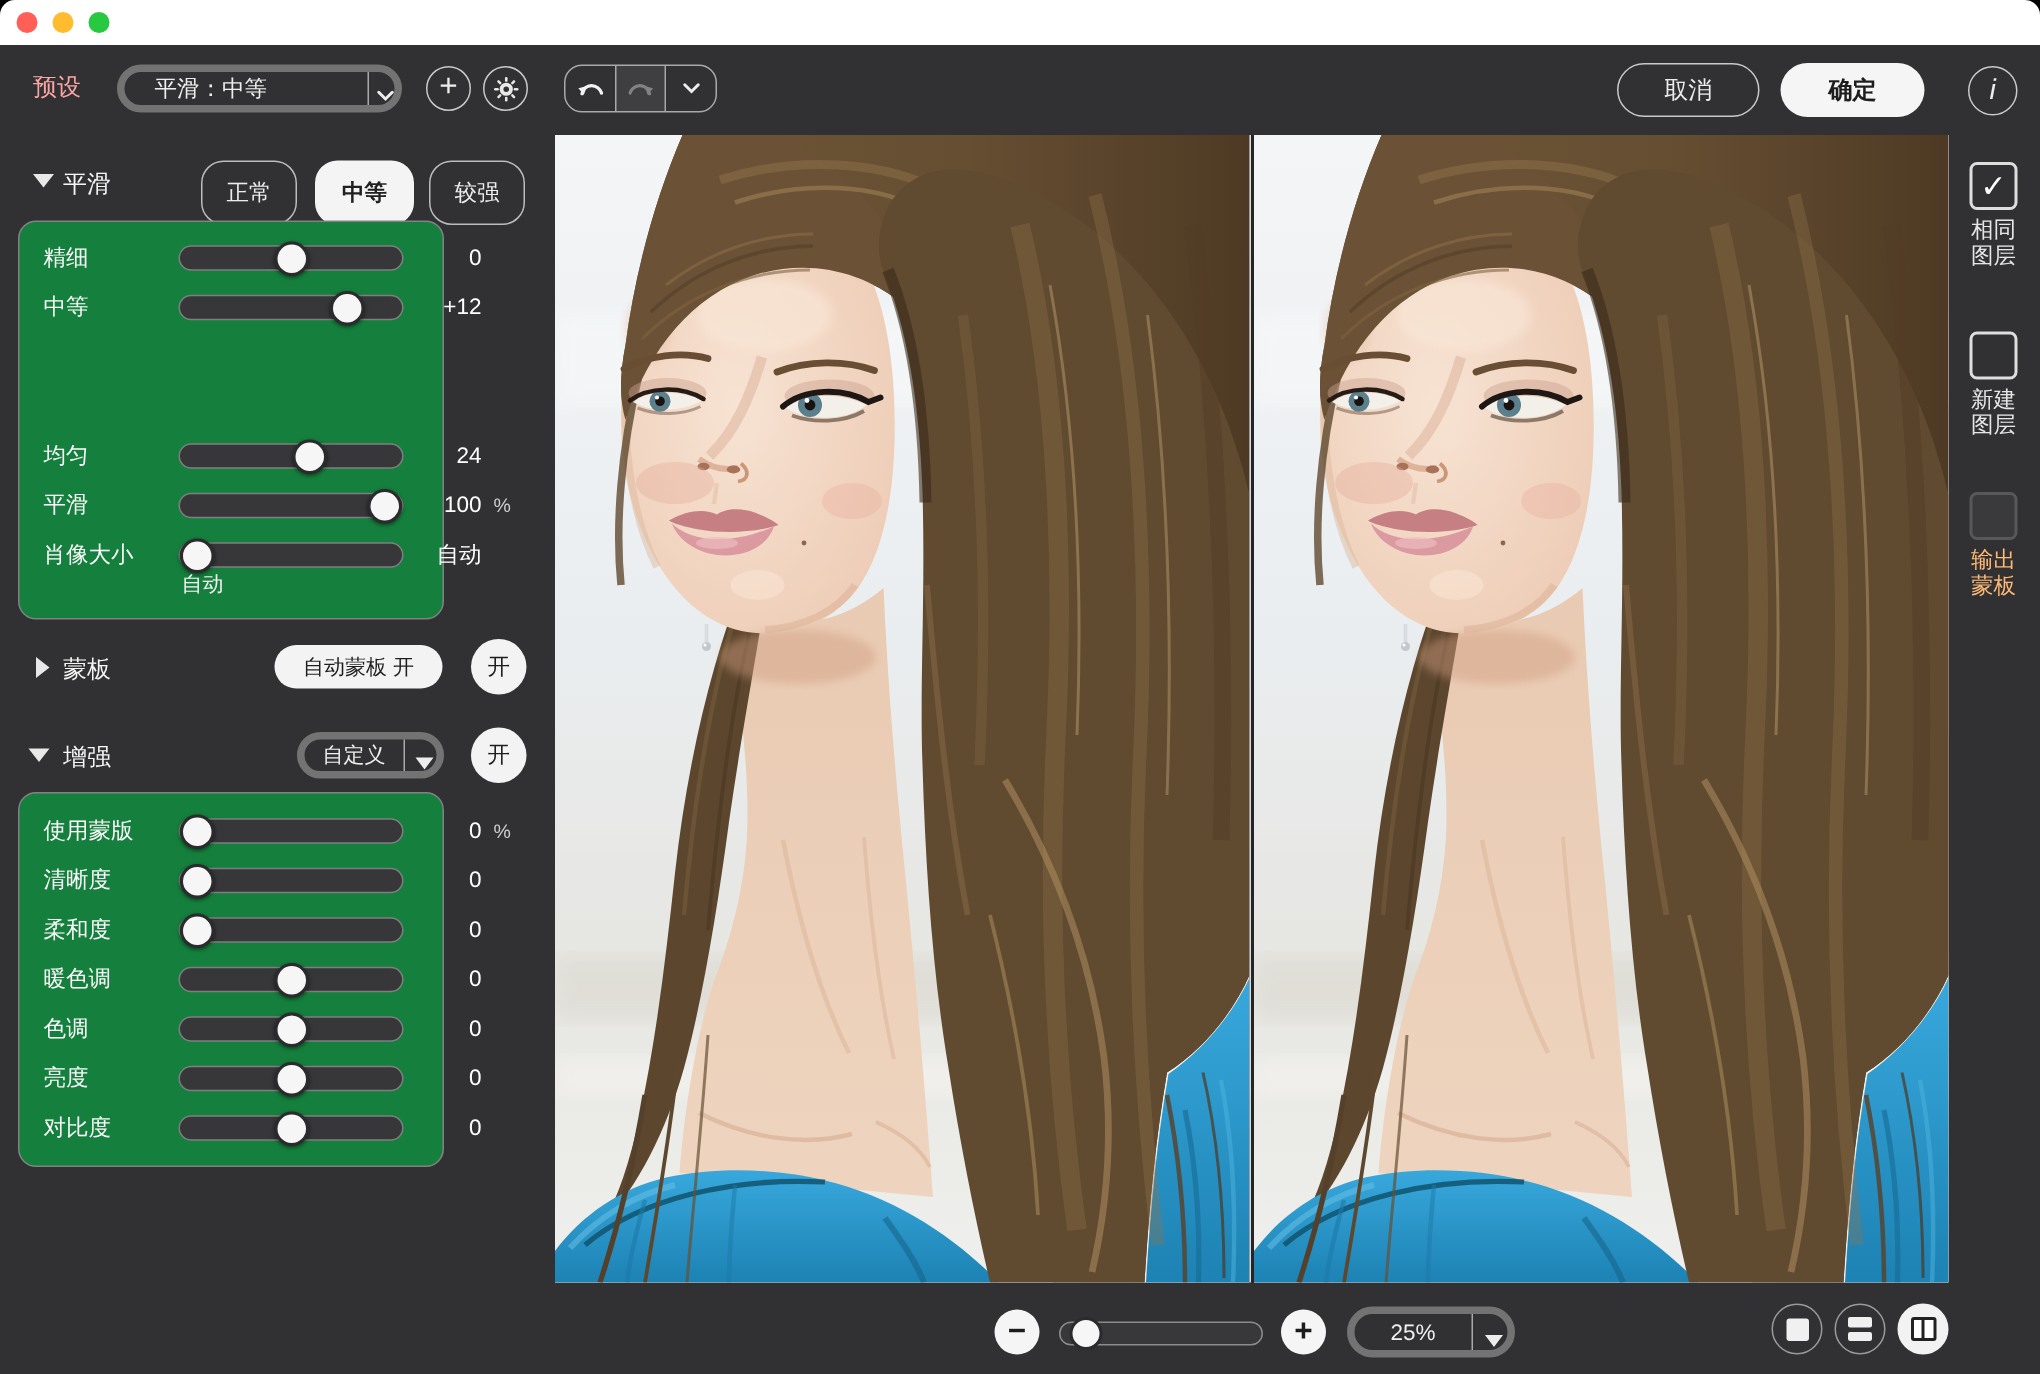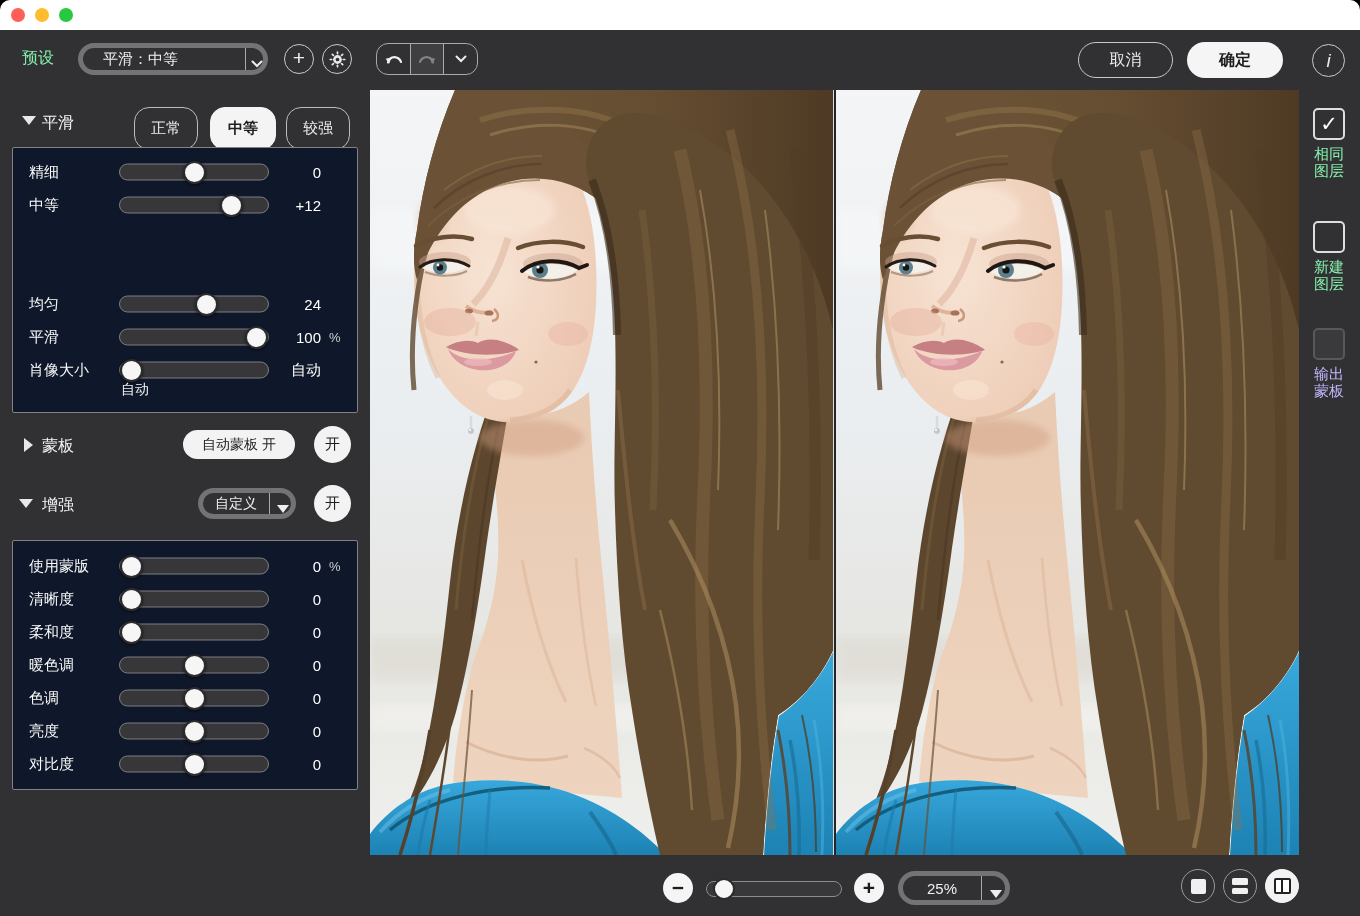--- a/index.html
+++ b/index.html
@@ -2,21 +2,21 @@
 <html><head>
 <meta charset="utf-8">
 <style>
   html,body{margin:0;padding:0;background:#000;}
   *{font-family:"Liberation Sans","DejaVu Sans",sans-serif;}
   .window{position:relative;width:1360px;height:916px;background:#313134;border-radius:10px 10px 0 0;overflow:hidden;margin:0 auto;}
   
   .titlebar{position:absolute;top:0;left:0;width:100%;height:30px;background:#ffffff;}
   .tdot{position:absolute;top:8px;width:14px;height:14px;border-radius:50%;}
   
-  .lbl-preset{position:absolute;left:22px;top:48px;font-size:16px;color:#86efac;}
+  .lbl-preset{position:absolute;left:22px;top:48px;font-size:16px;color:#fca5a5;}
   .pill{box-sizing:border-box;border:5px solid #737373;border-radius:16px;position:absolute;display:flex;align-items:center;color:#efefef;}
   .preset-dd{left:78px;top:43px;width:190px;height:32px;}
   .preset-dd .txt{position:absolute;left:20px;font-size:15px;white-space:nowrap;}
   .dd-div{position:absolute;top:0;bottom:0;width:1px;background:#a9a9ab;}
   .preset-dd .dd-div{left:162px;}
   .preset-dd .chev{position:absolute;left:168px;top:12px;}
   .circle-btn{box-sizing:border-box;position:absolute;border:1.5px solid #c9c9cb;border-radius:50%;display:flex;align-items:center;justify-content:center;color:#ececec;background:transparent;}
   .plus-btn{left:284px;top:44px;width:30px;height:30px;font-size:21px;font-weight:500;padding-bottom:2px;}
   .gear-btn{left:322px;top:44px;width:30px;height:30px;color:#e8e8e8;}
   .undo-group{position:absolute;left:376px;top:43px;width:102px;height:32px;border:1px solid #a9a9ab;border-radius:12px;box-sizing:border-box;display:flex;overflow:hidden;}
@@ -29,23 +29,23 @@
   .app-title{position:absolute;left:700px;top:42px;width:290px;text-align:center;font-size:27px;letter-spacing:3px;color:#f2f2f2;font-variant:small-caps;font-weight:500;}
   .cancel-btn{left:1078px;top:42px;width:95px;height:36px;border-radius:18px;border-width:1.5px;justify-content:center;font-size:16px;}
   .ok-btn{position:absolute;left:1187px;top:42px;width:96px;height:36px;border-radius:18px;background:#f5f5f5;color:#1d1d1d;display:flex;align-items:center;justify-content:center;font-size:16px;font-weight:700;}
   .info-btn{left:1312px;top:44px;width:33px;height:33px;font-family:"Liberation Serif","DejaVu Serif",serif;font-style:italic;font-size:19px;}
   
   .tri-down{width:0;height:0;border-left:7px solid transparent;border-right:7px solid transparent;border-top:9px solid #e8e8e8;position:absolute;}
   .tri-right{width:0;height:0;border-top:7px solid transparent;border-bottom:7px solid transparent;border-left:9px solid #e8e8e8;position:absolute;}
   .sec-label{position:absolute;font-size:16px;color:#f5f5f5;}
   .mode-btn{position:absolute;top:107px;height:43px;border:1.5px solid #bcbcbc;border-radius:15px;background:transparent;color:#ececec;font-size:15px;display:flex;align-items:center;justify-content:center;box-sizing:border-box;cursor:default;}
   .mode-btn.selected{background:#f4f4f4;color:#202020;border-color:#f4f4f4;font-weight:600;}
-  .panel{position:absolute;left:12px;width:346px;background:#0f172a;border:1px solid #828285;box-sizing:border-box;border-radius:2px;}
+  .panel{position:absolute;left:12px;width:284px;background:#15803d;border:1px solid #828285;box-sizing:border-box;border-radius:12px;}
   .panel-1{top:147px;height:266px;}
-  .panel-2{top:540px;height:250px;}
+  .panel-2{top:528px;height:250px;}
   .srow{position:absolute;left:0;width:344px;height:24px;}
   .srow .lbl{position:absolute;left:16px;top:50%;transform:translateY(-50%);font-size:15px;color:#fafafa;white-space:nowrap;}
   .srow .track{position:absolute;left:106px;top:50%;transform:translateY(-50%);width:150px;height:17px;border-radius:9px;background:#37373a;border:1px solid #7f7f82;box-sizing:border-box;}
   .srow .handle{position:absolute;top:50%;transform:translateY(-50%);width:23px;height:23px;border-radius:50%;background:#f6f6f6;border:2px solid #2b2b2d;box-sizing:border-box;box-shadow:0 1px 3px rgba(0,0,0,.55);}
   .srow .val{position:absolute;left:250px;width:58px;text-align:right;top:50%;transform:translateY(-50%);font-size:15px;color:#ffffff;white-space:nowrap;}
   .srow .unit{position:absolute;left:316px;top:50%;transform:translateY(-50%);font-size:13px;color:#cfcfcf;}
   .srow .sub{position:absolute;left:108px;top:23px;font-size:14px;color:#f2f2f2;}
   .mask-pill{position:absolute;left:183px;top:430px;width:112px;height:29px;border-radius:15px;background:#f3f3f3;color:#1e1e1e;font-size:14px;display:flex;align-items:center;justify-content:center;}
   .toggle-circle{position:absolute;left:314px;width:37px;height:37px;border-radius:50%;background:#f3f3f3;color:#1e1e1e;font-size:15px;font-weight:500;display:flex;align-items:center;justify-content:center;}
   .enh-dd{left:198px;top:488px;width:98px;height:31px;border-radius:16px;}
@@ -54,23 +54,23 @@
   .tri-sm{width:0;height:0;border-left:6px solid transparent;border-right:6px solid transparent;border-top:8px solid #ededed;position:absolute;}
   
   .pane{position:absolute;top:90px;width:463px;height:765px;background:#edeff1;}
   .pane svg{display:block;width:100%;height:100%;}
   .pane-left{left:370px;}
   .pane-right{left:836px;}
   .pane-divider{position:absolute;left:833px;top:90px;width:3px;height:765px;background:#232527;border-left:1px solid rgba(250,250,250,.85);box-sizing:border-box;}
   
   .layer-group{position:absolute;left:1305px;width:48px;text-align:center;}
   .cbox{width:32px;height:32px;border:2px solid #dedede;border-radius:5px;box-sizing:border-box;margin:0 auto;display:flex;align-items:center;justify-content:center;color:#ffffff;font-size:21px;font-weight:700;background:transparent;}
-  .layer-lines{margin-top:5px;font-size:15px;line-height:17px;color:#86efac;}
+  .layer-lines{margin-top:5px;font-size:15px;line-height:17px;color:#e5e5e5;}
   .layer-group.disabled .cbox{border-color:#58585a;background:#3a3a3c;}
-  .layer-group.disabled .layer-lines{color:#c4b5fd;}
+  .layer-group.disabled .layer-lines{color:#fdba74;}
   
   .round-white{position:absolute;width:30px;height:30px;border-radius:50%;background:#f5f5f5;color:#1c1c1c;display:flex;align-items:center;justify-content:center;font-size:21px;font-weight:600;}
   .zoom-track{position:absolute;left:706px;top:881px;width:136px;height:16px;border-radius:8px;background:#38383b;border:1px solid #8b8b8d;box-sizing:border-box;}
   .zoom-handle{position:absolute;top:50%;transform:translateY(-50%);width:22px;height:22px;border-radius:50%;background:#f6f6f6;border:2px solid #2b2b2d;box-sizing:border-box;}
   .zoom-dd{left:898px;top:871px;width:112px;height:34px;border-radius:17px;}
   .zoom-dd .txt{position:absolute;left:0;width:78px;text-align:center;font-size:15px;}
   .zoom-dd .dd-div{left:78px;}
   .view-btn{box-sizing:border-box;position:absolute;top:869px;width:34px;height:34px;border-radius:50%;border:1px solid #9a9a9c;display:flex;align-items:center;justify-content:center;background:transparent;}
   .view-btn.selected{background:#f2f2f2;border-color:#f2f2f2;}
   .vi-single{width:15px;height:15px;background:#f0f0f0;border-radius:2px;}

